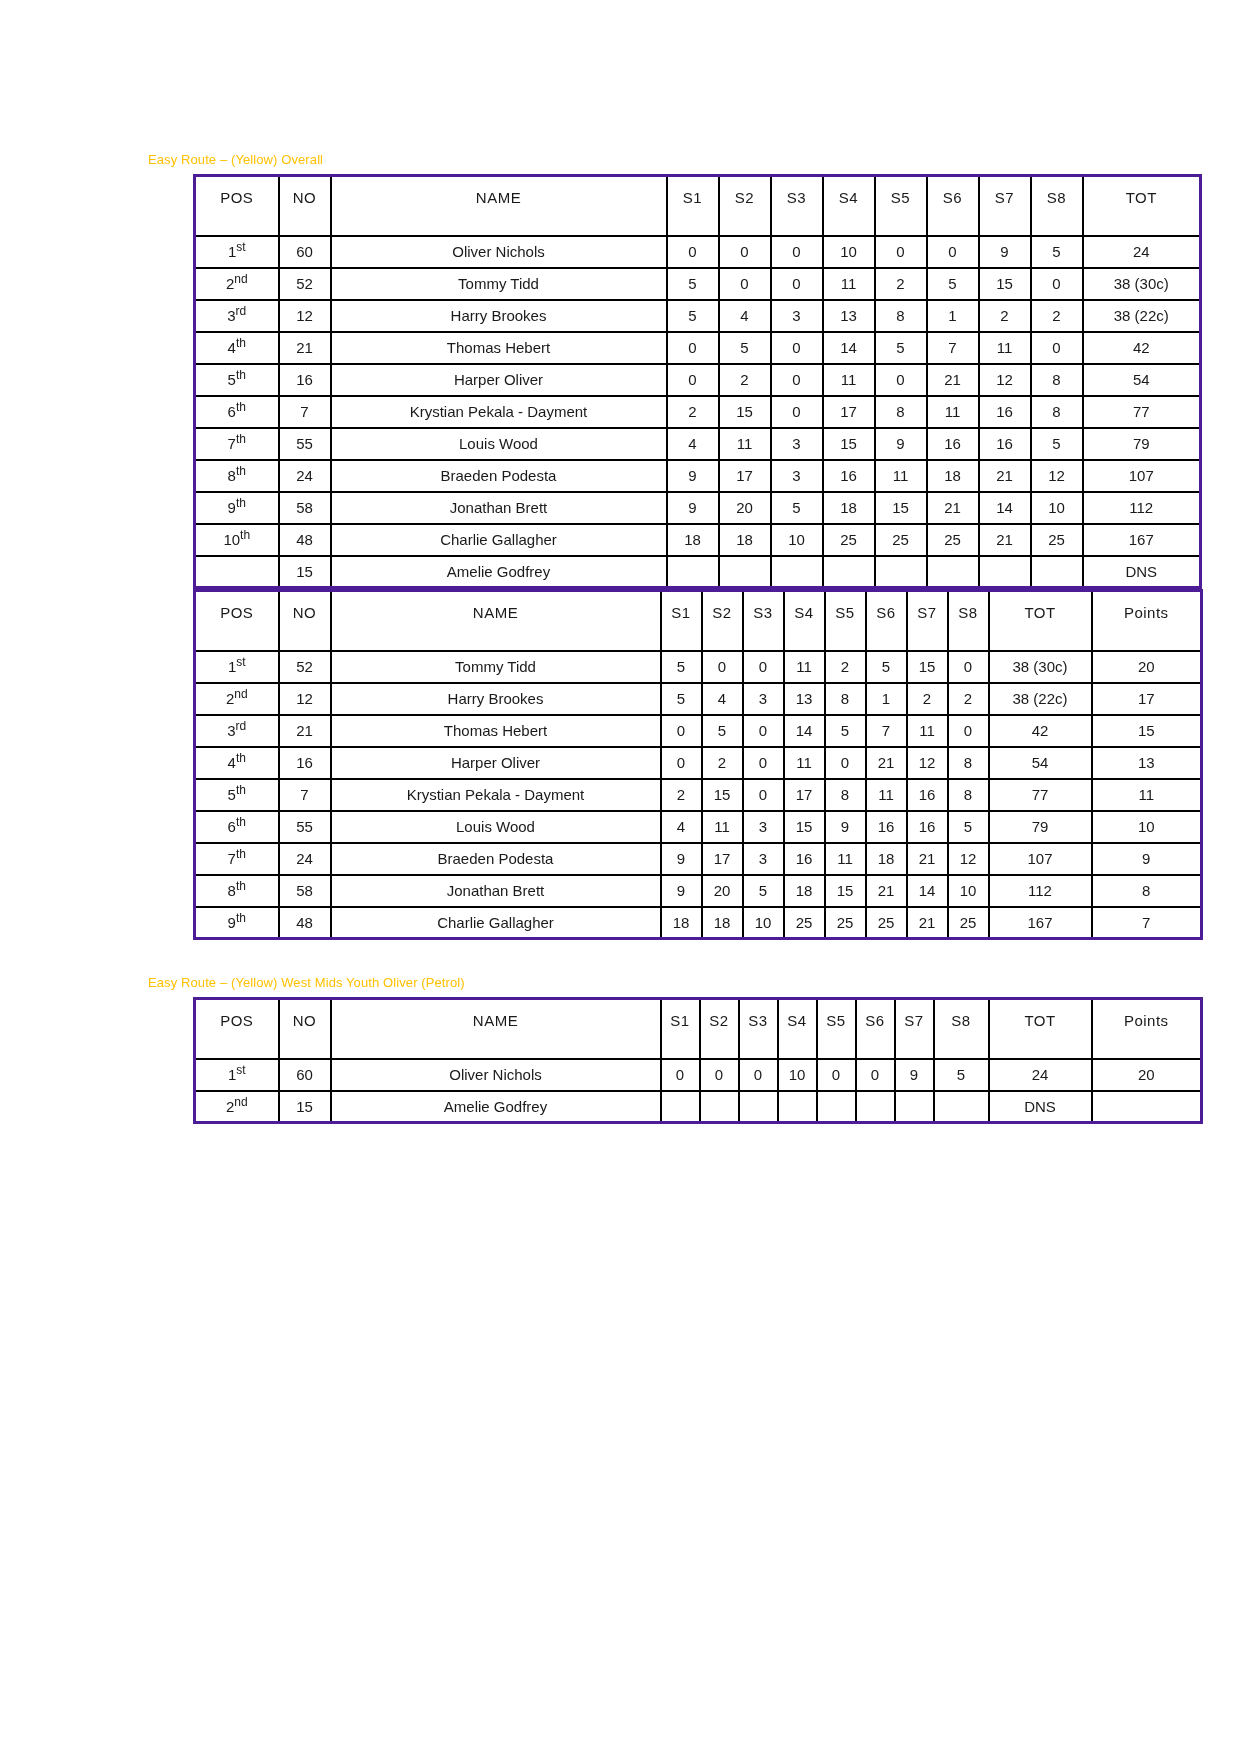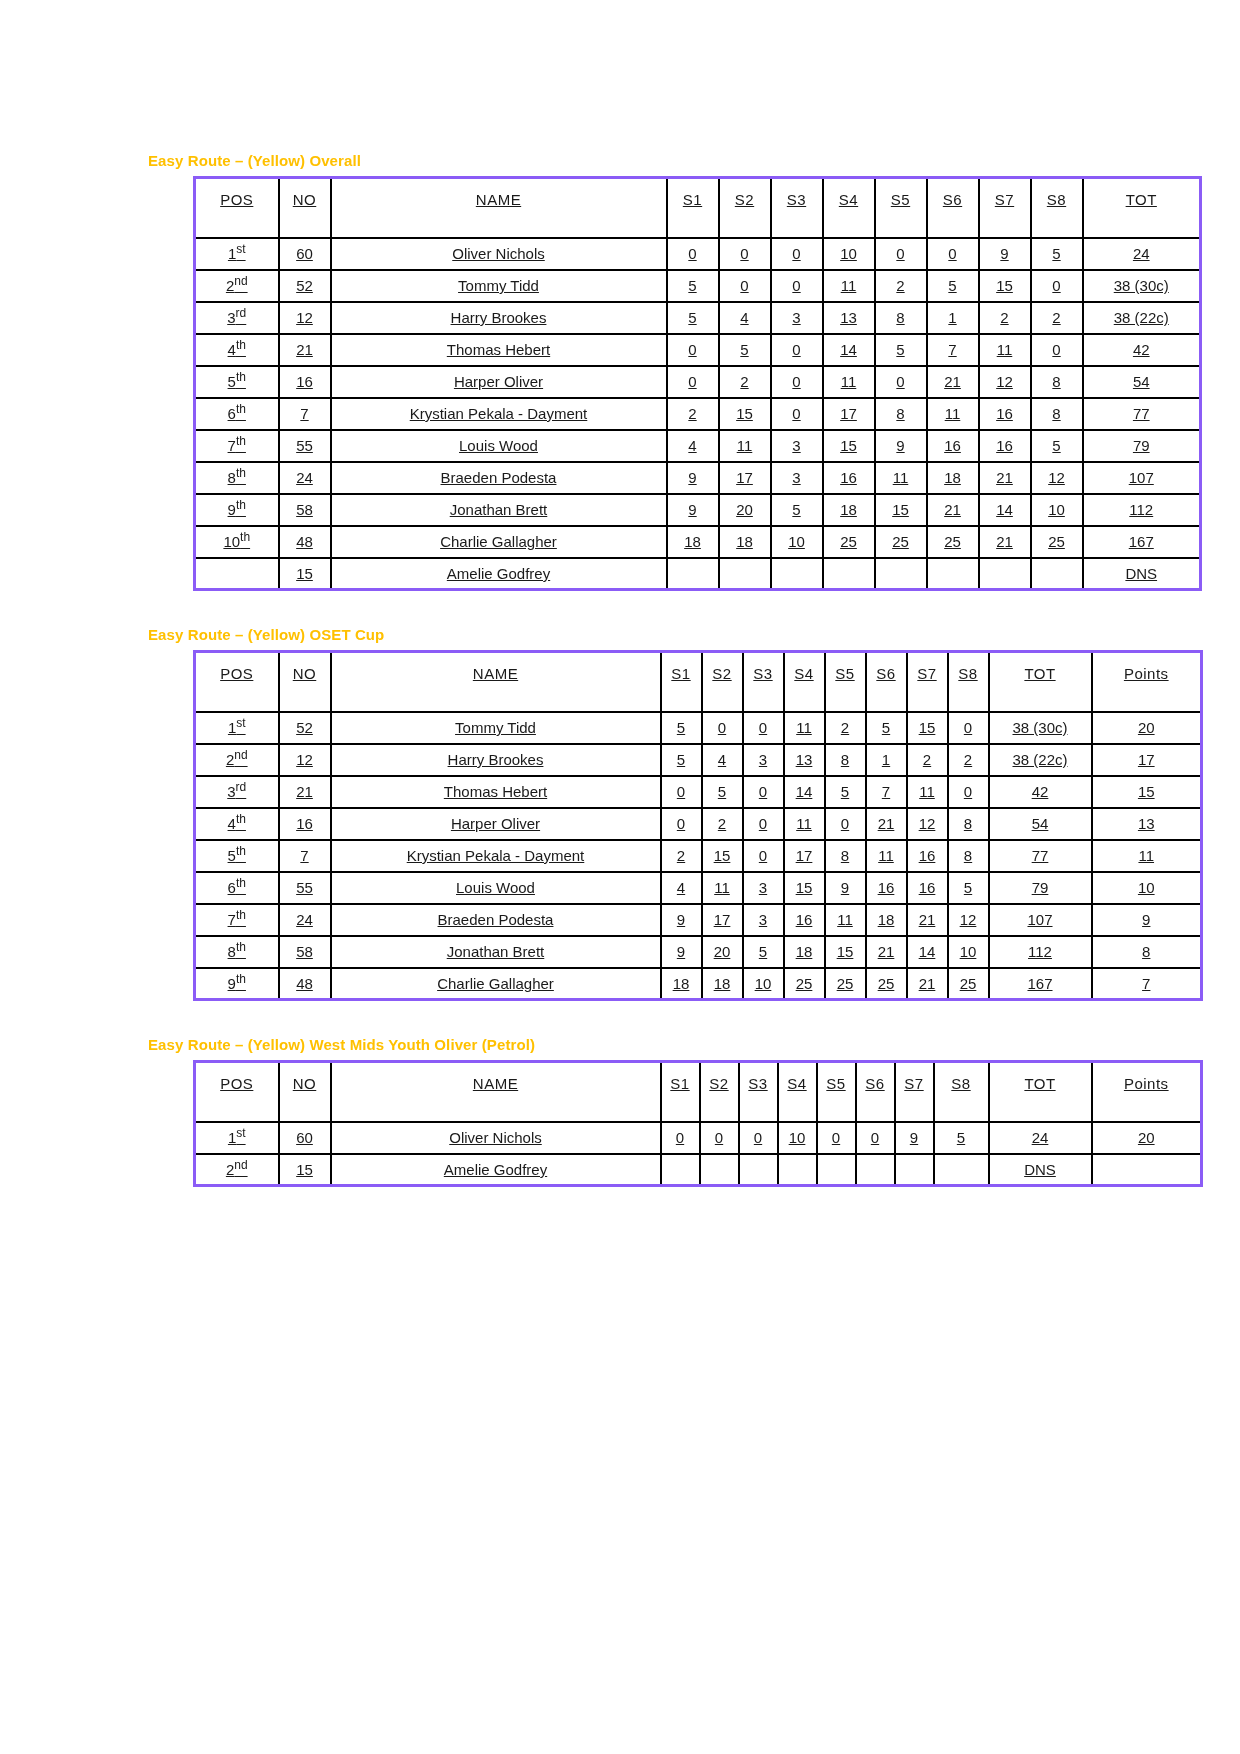--- a/index.html
+++ b/index.html
@@ -7,33 +7,32 @@
   .page {
     position:relative;
     width:1240px; height:1754px;
     background:#ffffff;
     font-family:"Liberation Sans", sans-serif;
     color:#1a1a1a;
     padding-top:152px;
     padding-left:148px;
   }
   .section-title {
-    font-size:15px;
-    font-weight:700;
+    font-size:13px;
+    font-weight:400;
     color:#FFC000;
     margin:0 0 7px 0;
     letter-spacing:0.1px;
   }
   .section + .section .section-title { margin-top:35px; }
   table.results {
     border-collapse:collapse;
     table-layout:fixed;
     margin-left:45px;
-    border:3px solid #8b5cf6;
-    text-decoration:underline;
+    border:3px solid #4c1d95;
   }
   table.results th, table.results td {
     border:2px solid #000;
     text-align:center;
     font-size:15px;
     color:#1a1a1a;
     overflow:hidden;
     white-space:nowrap;
   }
   table.results th {
@@ -243,21 +242,20 @@
             <td class="score-cell"></td>
             <td class="score-cell"></td>
             <td class="score-cell"></td>
             <td class="tot-cell">DNS</td>
           </tr>
         </tbody>
       </table>
   </div>
 
   <div class="section">
-    <div class="section-title">Easy Route – (Yellow) OSET Cup</div>
     <table class="results" style="width: 1007px;">
         <colgroup>
           <col style="width: 84px;">
           <col style="width: 52px;">
           <col style="width: 330px;">
           <col style="width: 41px;">
           <col style="width: 41px;">
           <col style="width: 41px;">
           <col style="width: 41px;">
           <col style="width: 41px;">

